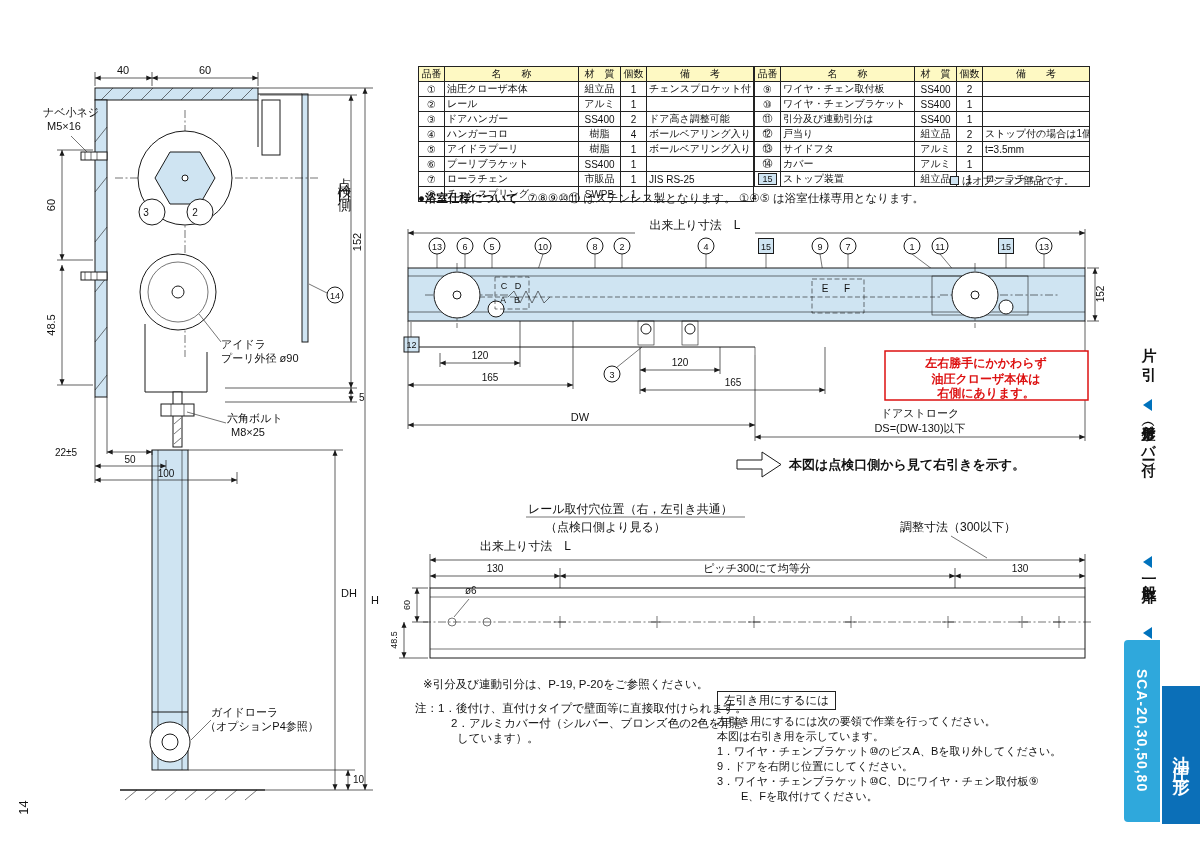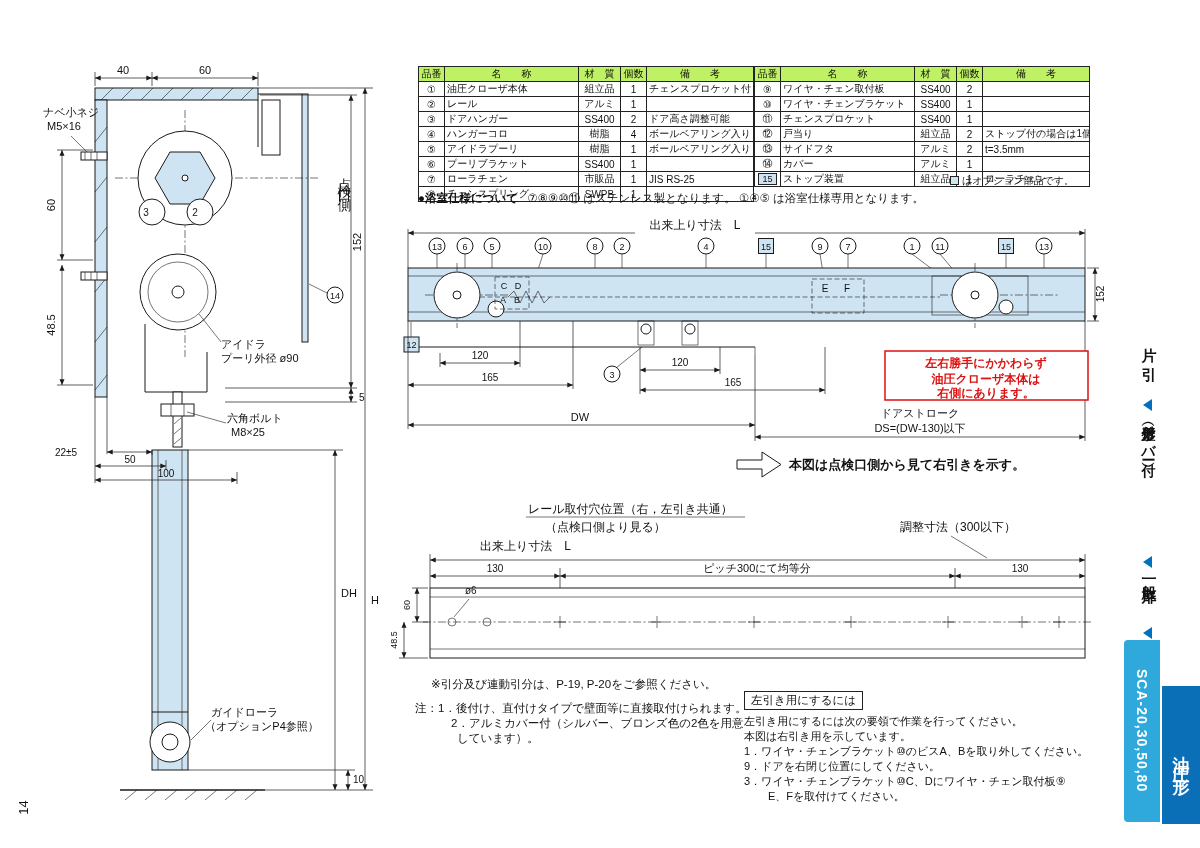--- a/index.html
+++ b/index.html
@@ -14,34 +14,34 @@
   .fillb{fill:#cfe4f2;stroke:#1a1a1a;stroke-width:1}
   .wht{fill:#fff;stroke:#1a1a1a;stroke-width:1}
   .dash{stroke-dasharray:5 2.5}
   .cdash{stroke-dasharray:8 2.5 2 2.5}
   .t9{font-size:9px}.t10{font-size:10px}.t11{font-size:11px}.t12{font-size:12px}.t13{font-size:13px}
   .mid{text-anchor:middle}
   .red{fill:#dd1111}
   .bold{font-weight:bold}
   table.parts{position:absolute;border-collapse:collapse;font-size:10px;table-layout:fixed;width:336px;background:#fff}
   table.parts th,table.parts td{border:1px solid #222;padding:0 2px;height:13px;overflow:hidden;white-space:nowrap;font-weight:normal;text-align:left}
-  table.parts th{background:#bef264;text-align:center}
+  table.parts th{background:#fef9c3;text-align:center}
   table.parts td.c{text-align:center;padding:0 1px}
   .boxed{display:inline-block;border:1px solid #222;background:#cfe4f2;padding:0 3px;line-height:10px;font-size:9px}
   .optnote{position:absolute;left:950px;top:174px;font-size:10px}
   .optbox{display:inline-block;width:9px;height:9px;border:1px solid #222;background:#cfe4f2;margin-right:3px;vertical-align:-1px}
   .bathnote{position:absolute;left:418px;top:191px;font-size:11.5px;white-space:nowrap}
   .bathnote .lbl{font-weight:bold;margin-right:6px}
   .vtext{position:absolute;writing-mode:vertical-rl;text-orientation:mixed}
   .inspection{left:336px;top:166px;font-size:14px;letter-spacing:7px}
   .notes{position:absolute;left:415px;top:677px;font-size:11.5px;line-height:15px}
-  .notes .n1{margin-left:16px;margin-bottom:9px}
+  .notes .n1{margin-left:8px;margin-bottom:9px}
   .notes .n3{margin-left:36px}
   .notes .n4{margin-left:42px}
-  .lhbox{position:absolute;left:744px;top:691px;width:400px;font-size:11px;line-height:15px}
+  .lhbox{position:absolute;left:717px;top:691px;width:400px;font-size:11px;line-height:15px}
   .lhtitle{display:inline-block;border:1px solid #222;padding:1px 6px;font-size:11.5px;margin-bottom:4px}
   .lh-indent{margin-left:24px}
   .nav-item{position:absolute;writing-mode:vertical-rl;font-weight:bold;color:#111}
   .tri{position:absolute;width:0;height:0;border-top:6px solid transparent;border-bottom:6px solid transparent;border-right:9px solid #0072bc}
   .model-box{position:absolute;left:1124px;top:640px;width:36px;height:182px;background:#2fa8dc;border-radius:4px 0 0 4px;display:flex;align-items:center;justify-content:center}
   .model-box span{writing-mode:vertical-rl;color:#fff;font-weight:bold;font-size:14px;letter-spacing:1px}
   .type-box{position:absolute;left:1162px;top:686px;width:38px;height:138px;background:#0b6fb8;display:flex;align-items:center;justify-content:center}
   .type-box span{writing-mode:vertical-rl;color:#fff;font-weight:bold;font-size:17px;letter-spacing:12px;padding-top:10px}
   .pagenum{position:absolute;left:16px;top:800px;font-size:13px;transform:rotate(-90deg)}
 </style>
@@ -305,21 +305,21 @@
         </tr>
       <tr>
           <td class="c">⑩</td>
           <td>ワイヤ・チェンブラケット</td>
           <td class="c">SS400</td>
           <td class="c">1</td>
           <td></td>
         </tr>
       <tr>
           <td class="c">⑪</td>
-          <td>チェンスプロケット</td>
+          <td>引分及び連動引分は</td>
           <td class="c">SS400</td>
           <td class="c">1</td>
           <td></td>
         </tr>
       <tr>
           <td class="c">⑫</td>
           <td>戸当り</td>
           <td class="c">組立品</td>
           <td class="c">2</td>
           <td>ストップ付の場合は1個</td>

